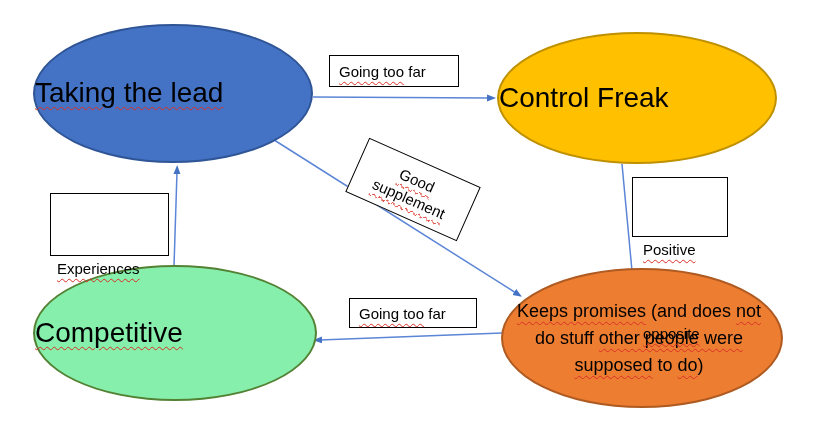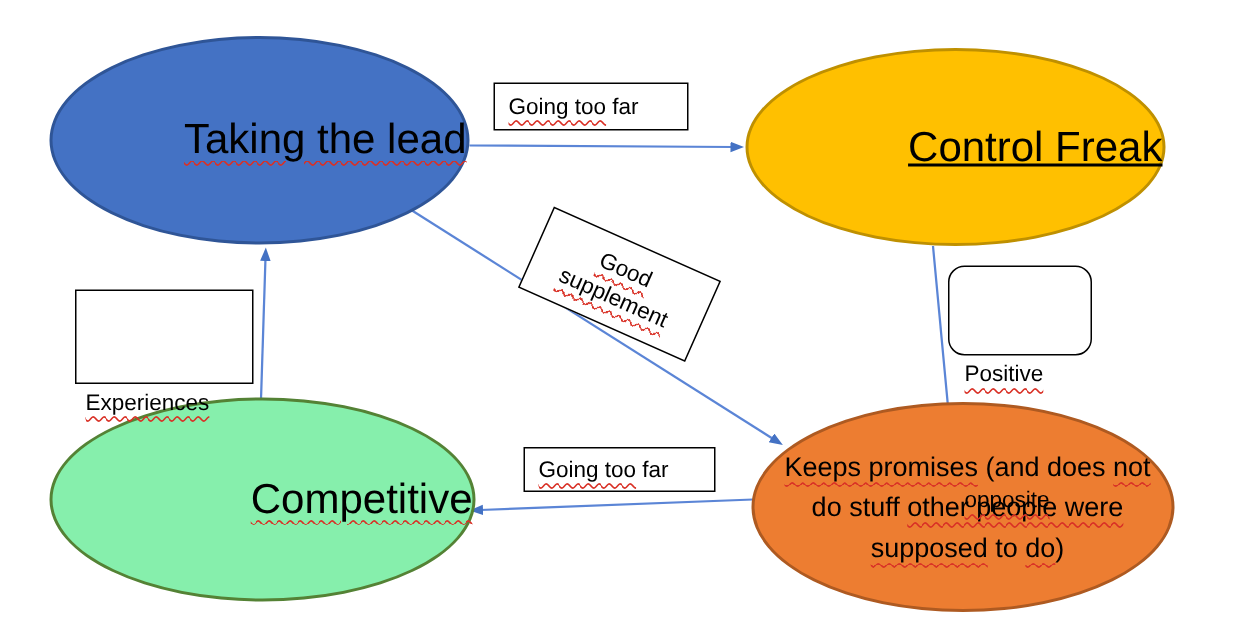--- a/index.html
+++ b/index.html
@@ -3,35 +3,35 @@
 <meta charset="utf-8">
 <style>
   html,body{margin:0;padding:0;background:#fff;}
   .canvas{
     position:relative;width:828px;height:423px;background:#ffffff;
     font-family:"Liberation Sans",sans-serif;color:#000;overflow:hidden;
   }
   .arrow-layer{position:absolute;left:0;top:0;width:828px;height:423px;}
   .ellipse{
     position:absolute;border-radius:50%;box-sizing:border-box;
-    display:flex;align-items:center;justify-content:flex-end;text-align:center;
+    display:flex;align-items:center;justify-content:flex-start;text-align:center;
   }
   .n-blue  {left:33px; top:24px; width:280px;height:139px;background:#4472C4;border:2.5px solid #2F5597;}
   .n-yellow{left:497px;top:32px; width:280px;height:132px;background:#FFC000;border:2.5px solid #BF9000;}
   .n-green {left:33px; top:265px;width:284px;height:136px;background:#86efac;border:2.5px solid #548235;}
   .n-orange{left:501px;top:268px;width:282px;height:140px;background:#ED7D31;border:2.5px solid #AE5A21;}
-  .big-label{font-size:28px;line-height:1.15;white-space:pre;text-decoration:underline;}
+  .big-label{font-size:28px;line-height:1.15;white-space:pre;}
   .multi-label{font-size:18px;line-height:27px;width:272px;}
   .multi-label .ln{white-space:pre;text-align:center;}
   .label-box{
     position:absolute;background:#fff;border:1.5px solid #000;box-sizing:border-box;
     font-size:15px;white-space:pre;
   }
   .lb-going-top   {left:329px;top:55px; width:130px;height:32px;display:flex;align-items:center;padding-left:9px;}
-  .lb-positive    {left:632px;top:177px;width:96px; height:60px;line-height:28px;padding:2px 0 0 10px;border-radius:11px;}
+  .lb-positive    {left:632px;top:177px;width:96px; height:60px;line-height:28px;padding:2px 0 0 10px;}
   .lb-experiences {left:50px; top:193px;width:119px;height:63px;line-height:29px;padding:2px 0 0 6px;}
   .lb-going-bottom{left:349px;top:298px;width:128px;height:30px;display:flex;align-items:center;padding-left:9px;}
   .lb-good-supp{
     left:352px;top:160px;width:122px;height:59px;transform:rotate(24deg);
     display:flex;flex-direction:column;align-items:center;justify-content:center;
     line-height:20px;text-align:center;
   }
   .wv{
     text-decoration-line:underline;
     text-decoration-style:wavy;

